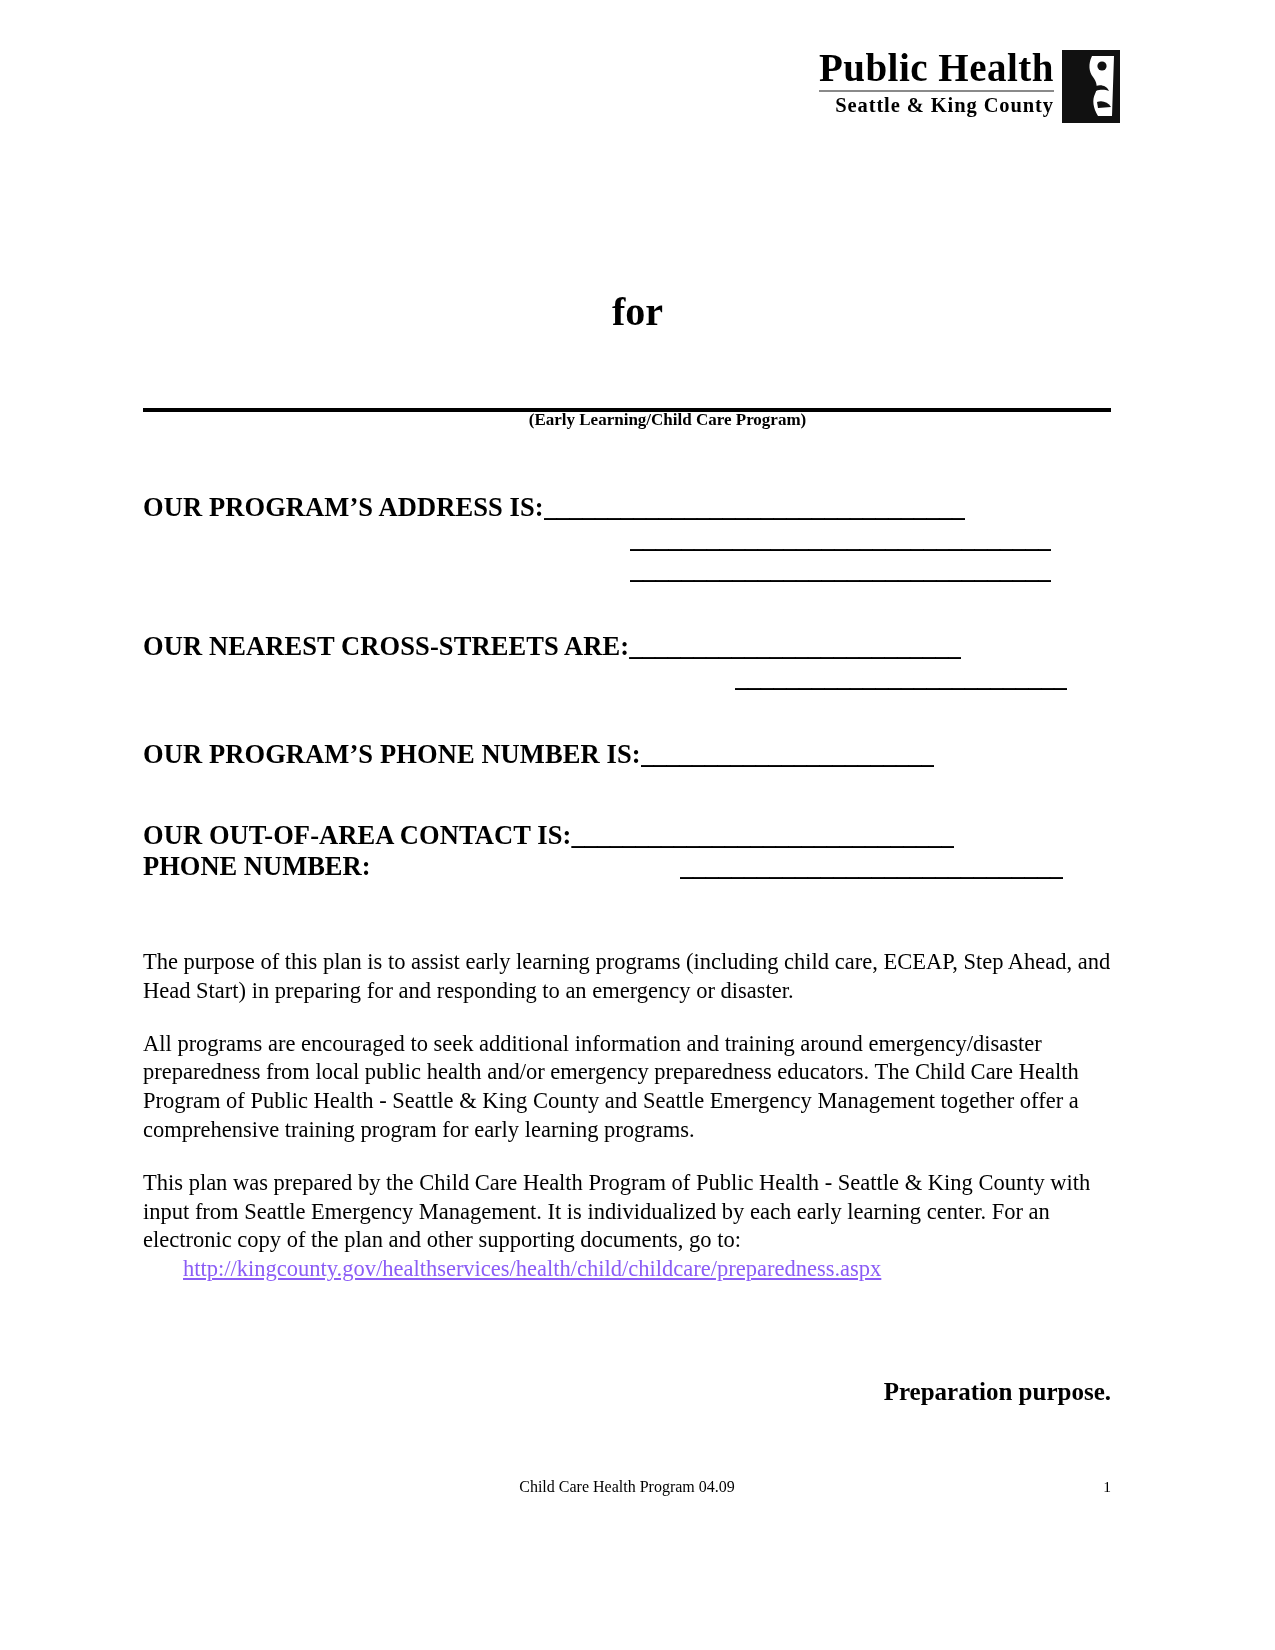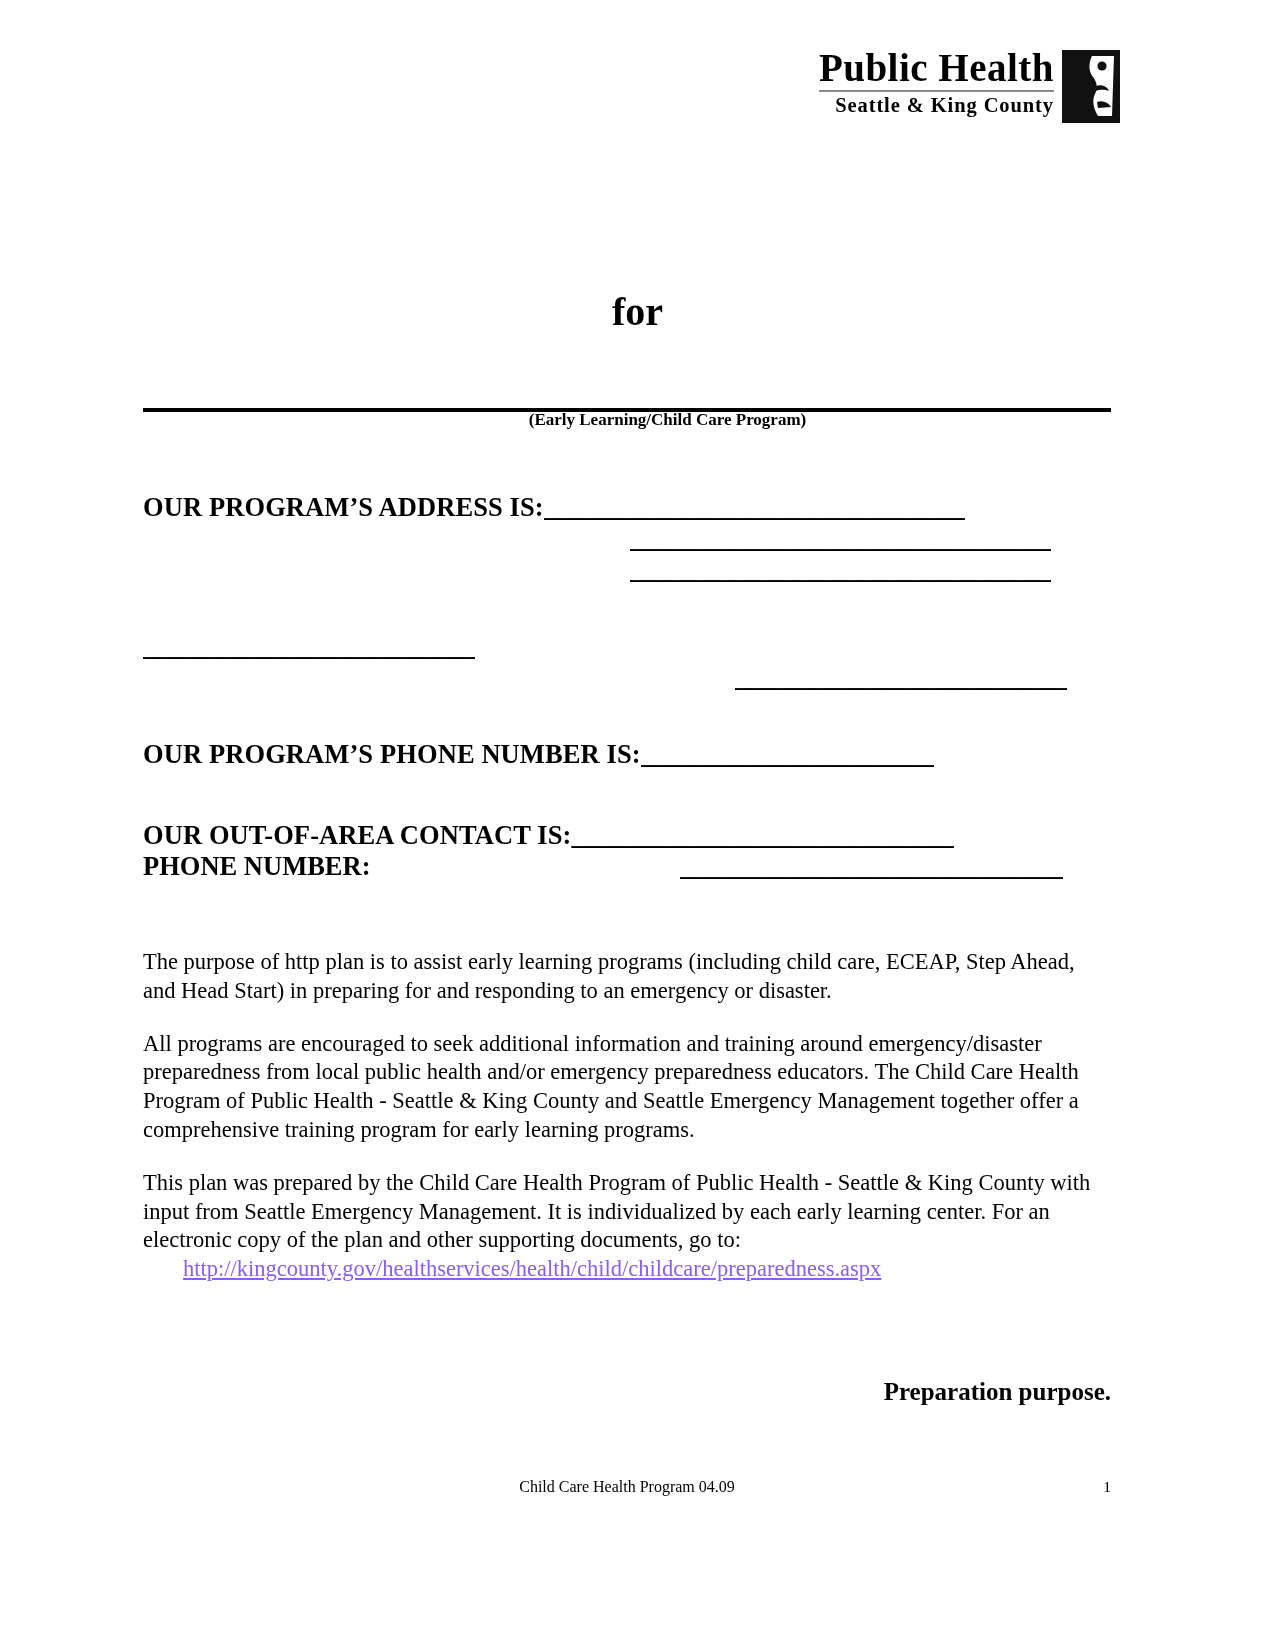--- a/index.html
+++ b/index.html
@@ -235,20 +235,21 @@
       <span class="blank">_________________________________</span>
     </div>
     <div class="blank-row">
       <span class="spacer-addr"></span>
       <span class="blank">_________________________________</span>
     </div>
 
     <div class="gap-md"></div>
 
     <div class="field-row">
+      <span class="field-label">OUR NEAREST CROSS-STREETS ARE:</span>
       <span class="blank">__________________________</span>
     </div>
     <div class="blank-row">
       <span class="spacer-cross"></span>
       <span class="blank">__________________________</span>
     </div>
 
     <div class="gap-md"></div>
 
     <div class="field-row">
@@ -263,21 +264,21 @@
       <span class="blank">______________________________</span>
     </div>
     <div class="blank-row">
       <span class="field-label" style="width:537px;flex:0 0 auto;">PHONE NUMBER:</span>
       <span class="blank">______________________________</span>
     </div>
 
   </div>
 
   <div class="body-area">
-    <p>The purpose of http plan is to assist early learning programs (including child care, ECEAP, Step Ahead, and Head Start) in preparing for and responding to an emergency or disaster.</p>
+    <p>The purpose of this plan is to assist early learning programs (including child care, ECEAP, Step Ahead, and Head Start) in preparing for and responding to an emergency or disaster.</p>
     <p>All programs are encouraged to seek additional information and training around emergency/disaster preparedness from local public health and/or emergency preparedness educators.  The Child Care Health Program of Public Health - Seattle &amp; King County and Seattle Emergency Management together offer a comprehensive training program for early learning programs.</p>
     <p><span>This plan was prepared by the Child Care Health Program of Public Health - Seattle &amp; King County with input from Seattle Emergency Management.  It is individualized by each early learning center.  For an electronic copy of the plan and other supporting documents, go to:</span><br>
       <a class="doc-link" href="#">http://kingcounty.gov/healthservices/health/child/childcare/preparedness.aspx</a>
     </p>
   </div>
 
   <div class="tagline">Preparation purpose.</div>
 
   <div class="footer">
     <span class="footer-center">Child Care Health Program 04.09</span>

